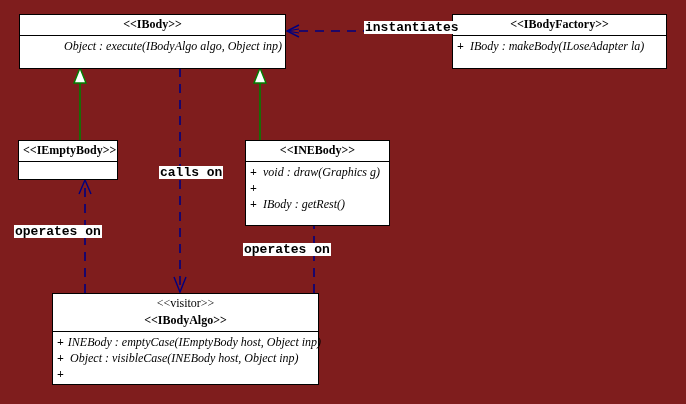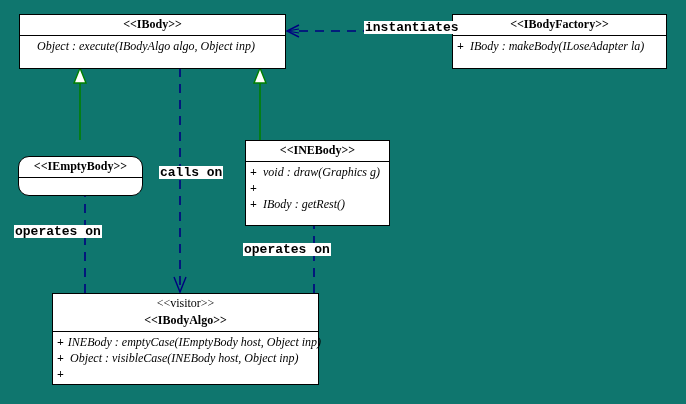--- a/index.html
+++ b/index.html
@@ -4,21 +4,21 @@
 <style>
   html, body {
     margin: 0;
     padding: 0;
     background: #ffffff;
   }
   #diagram-canvas {
     position: relative;
     width: 686px;
     height: 404px;
-    background: #0f766e;
+    background: #7f1d1d;
     overflow: hidden;
     font-family: "Liberation Serif", "DejaVu Serif", serif;
   }
   .uml-class {
     position: absolute;
     box-sizing: border-box;
     border: 1px solid #000000;
     background: #ffffff;
     z-index: 5;
   }
@@ -57,21 +57,21 @@
   }
   .vis {
     font-style: normal;
     font-weight: bold;
     font-size: 12px;
     margin-right: 4px;
     display: inline-block;
     width: 9px;
   }
   .member.centered {
-    justify-content: flex-start;
+    justify-content: flex-end;
   }
   .edge-label {
     position: absolute;
     font-family: Liberation Mono, monospace;
     font-weight: bold;
     font-size: 13px;
     line-height: 13px;
     color: #000000;
     white-space: nowrap;
     background: #ffffff;
@@ -142,21 +142,21 @@
   <div class="uml-class" style="left:452px; top:14px; width:215px; height:55px;">
     <div class="class-header">&lt;&lt;IBodyFactory&gt;&gt;</div>
     <div class="class-body">
       <div class="member">
         <span class="vis">+</span>
         <span>IBody : makeBody(ILoseAdapter la)</span>
       </div>
     </div>
   </div>
 
-  <div class="uml-class" style="left:18px; top:156px; width:125px; height:40px;border-radius:11px;">
+  <div class="uml-class" style="left:18px; top:140px; width:100px; height:40px;">
     <div class="class-header">&lt;&lt;IEmptyBody&gt;&gt;</div>
     <div class="class-body empty-compartment"></div>
   </div>
 
   <div class="uml-class" style="left:245px; top:140px; width:145px; height:86px;">
     <div class="class-header">&lt;&lt;INEBody&gt;&gt;</div>
     <div class="class-body">
       <div class="member">
         <span class="vis">+</span>
         <span>void : draw(Graphics g)</span>

